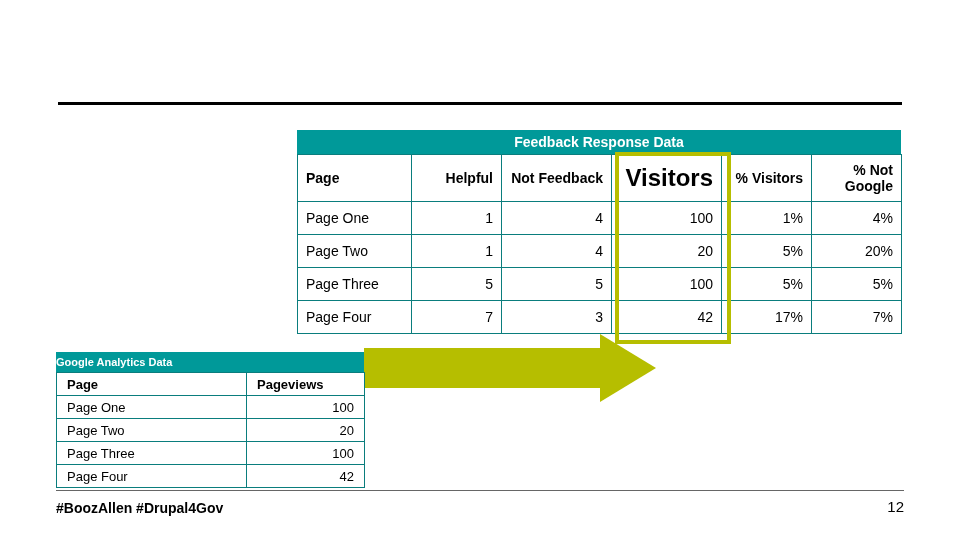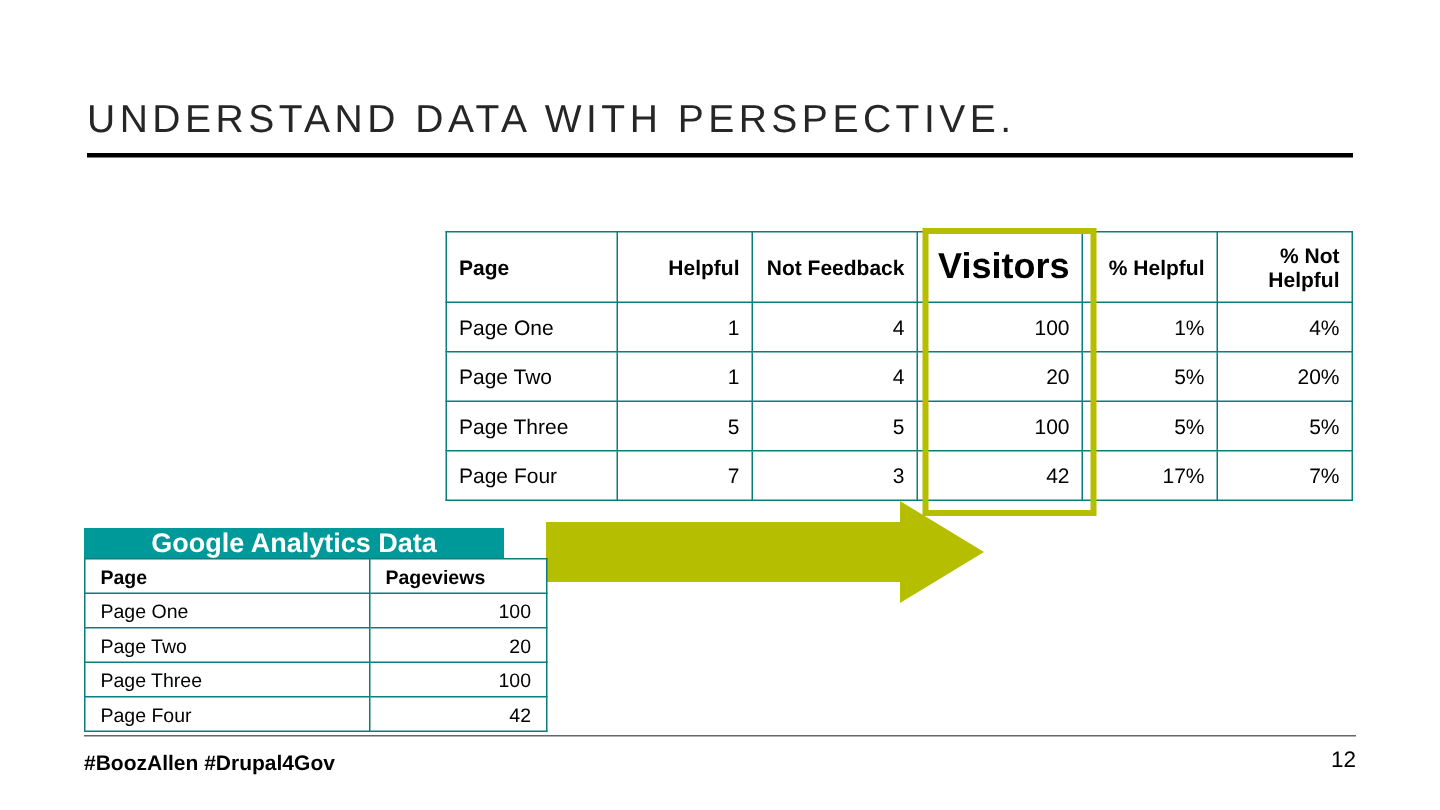--- a/index.html
+++ b/index.html
@@ -13,56 +13,56 @@
   .feedback-table th{font-weight:700;height:46px;vertical-align:middle;}
   .feedback-table th:first-child, .feedback-table td:first-child{text-align:left;}
   .feedback-table th.visitors{font-size:24px;}
   
   .highlight{position:absolute;left:615px;top:152px;width:108px;height:184px;border:4px solid #b6be00;pointer-events:none;}
   
   .arrow{position:absolute;left:364px;top:334px;width:292px;height:68px;}
   .arrow .shaft{position:absolute;left:0;top:14px;width:236px;height:40px;background:#b6be00;}
   .arrow .head{position:absolute;left:236px;top:0;width:0;height:0;border-top:34px solid transparent;border-bottom:34px solid transparent;border-left:56px solid #b6be00;}
   
-  .ga-banner{position:absolute;left:56px;top:352px;width:280px;height:20px;background:#009999;color:#fff;font-weight:700;font-size:18px;text-align:center;line-height:20px;}
+  .ga-banner{position:absolute;left:56px;top:352px;width:308px;height:20px;background:#009999;color:#fff;font-weight:700;font-size:11px;line-height:20px;}
   .ga-table{position:absolute;left:56px;top:372px;width:308px;border-collapse:collapse;table-layout:fixed;}
   .ga-table th,.ga-table td{border:1px solid #0a7d7d;font-size:13px;padding:0 10px;height:22px;}
   .ga-table th{text-align:left;font-weight:700;}
   .ga-table th:last-child{text-align:left;}
   .ga-table td:first-child{text-align:left;}
   .ga-table td:last-child{text-align:right;}
   
   .foot-rule{position:absolute;left:56px;top:490px;width:848px;border-top:1px solid #666;}
   .hashtag{position:absolute;left:56px;top:500px;font-size:14px;font-weight:700;color:#000;}
   .pagenum{position:absolute;right:56px;top:498px;font-size:15px;color:#000000;}
 </style>
 </head>
 <body>
 <div class="slide">
 
-<div class="title">UNDERSTAND DATA WITH PERSPECTIVE.</div>
 <div class="title-rule"></div>
 
+<div class="feedback-banner">Feedback Response Data</div>
 <table class="feedback-table">
   <colgroup>
     <col style="width:114px">
         <col style="width:90px">
         <col style="width:110px">
         <col style="width:110px">
         <col style="width:90px">
         <col style="width:90px">
   </colgroup>
   <thead>
     <tr>
       <th>Page</th>
       <th>Helpful</th>
       <th>Not Feedback</th>
       <th class="visitors">Visitors</th>
-      <th>% Helpful</th>
-      <th>% Not Helpful</th>
+      <th>% Visitors</th>
+      <th>% Not Google</th>
     </tr>
   </thead>
   <tbody>
     <tr>
       <td>Page One</td>
       <td>1</td>
       <td>4</td>
       <td>100</td>
       <td>1%</td>
       <td>4%</td>

